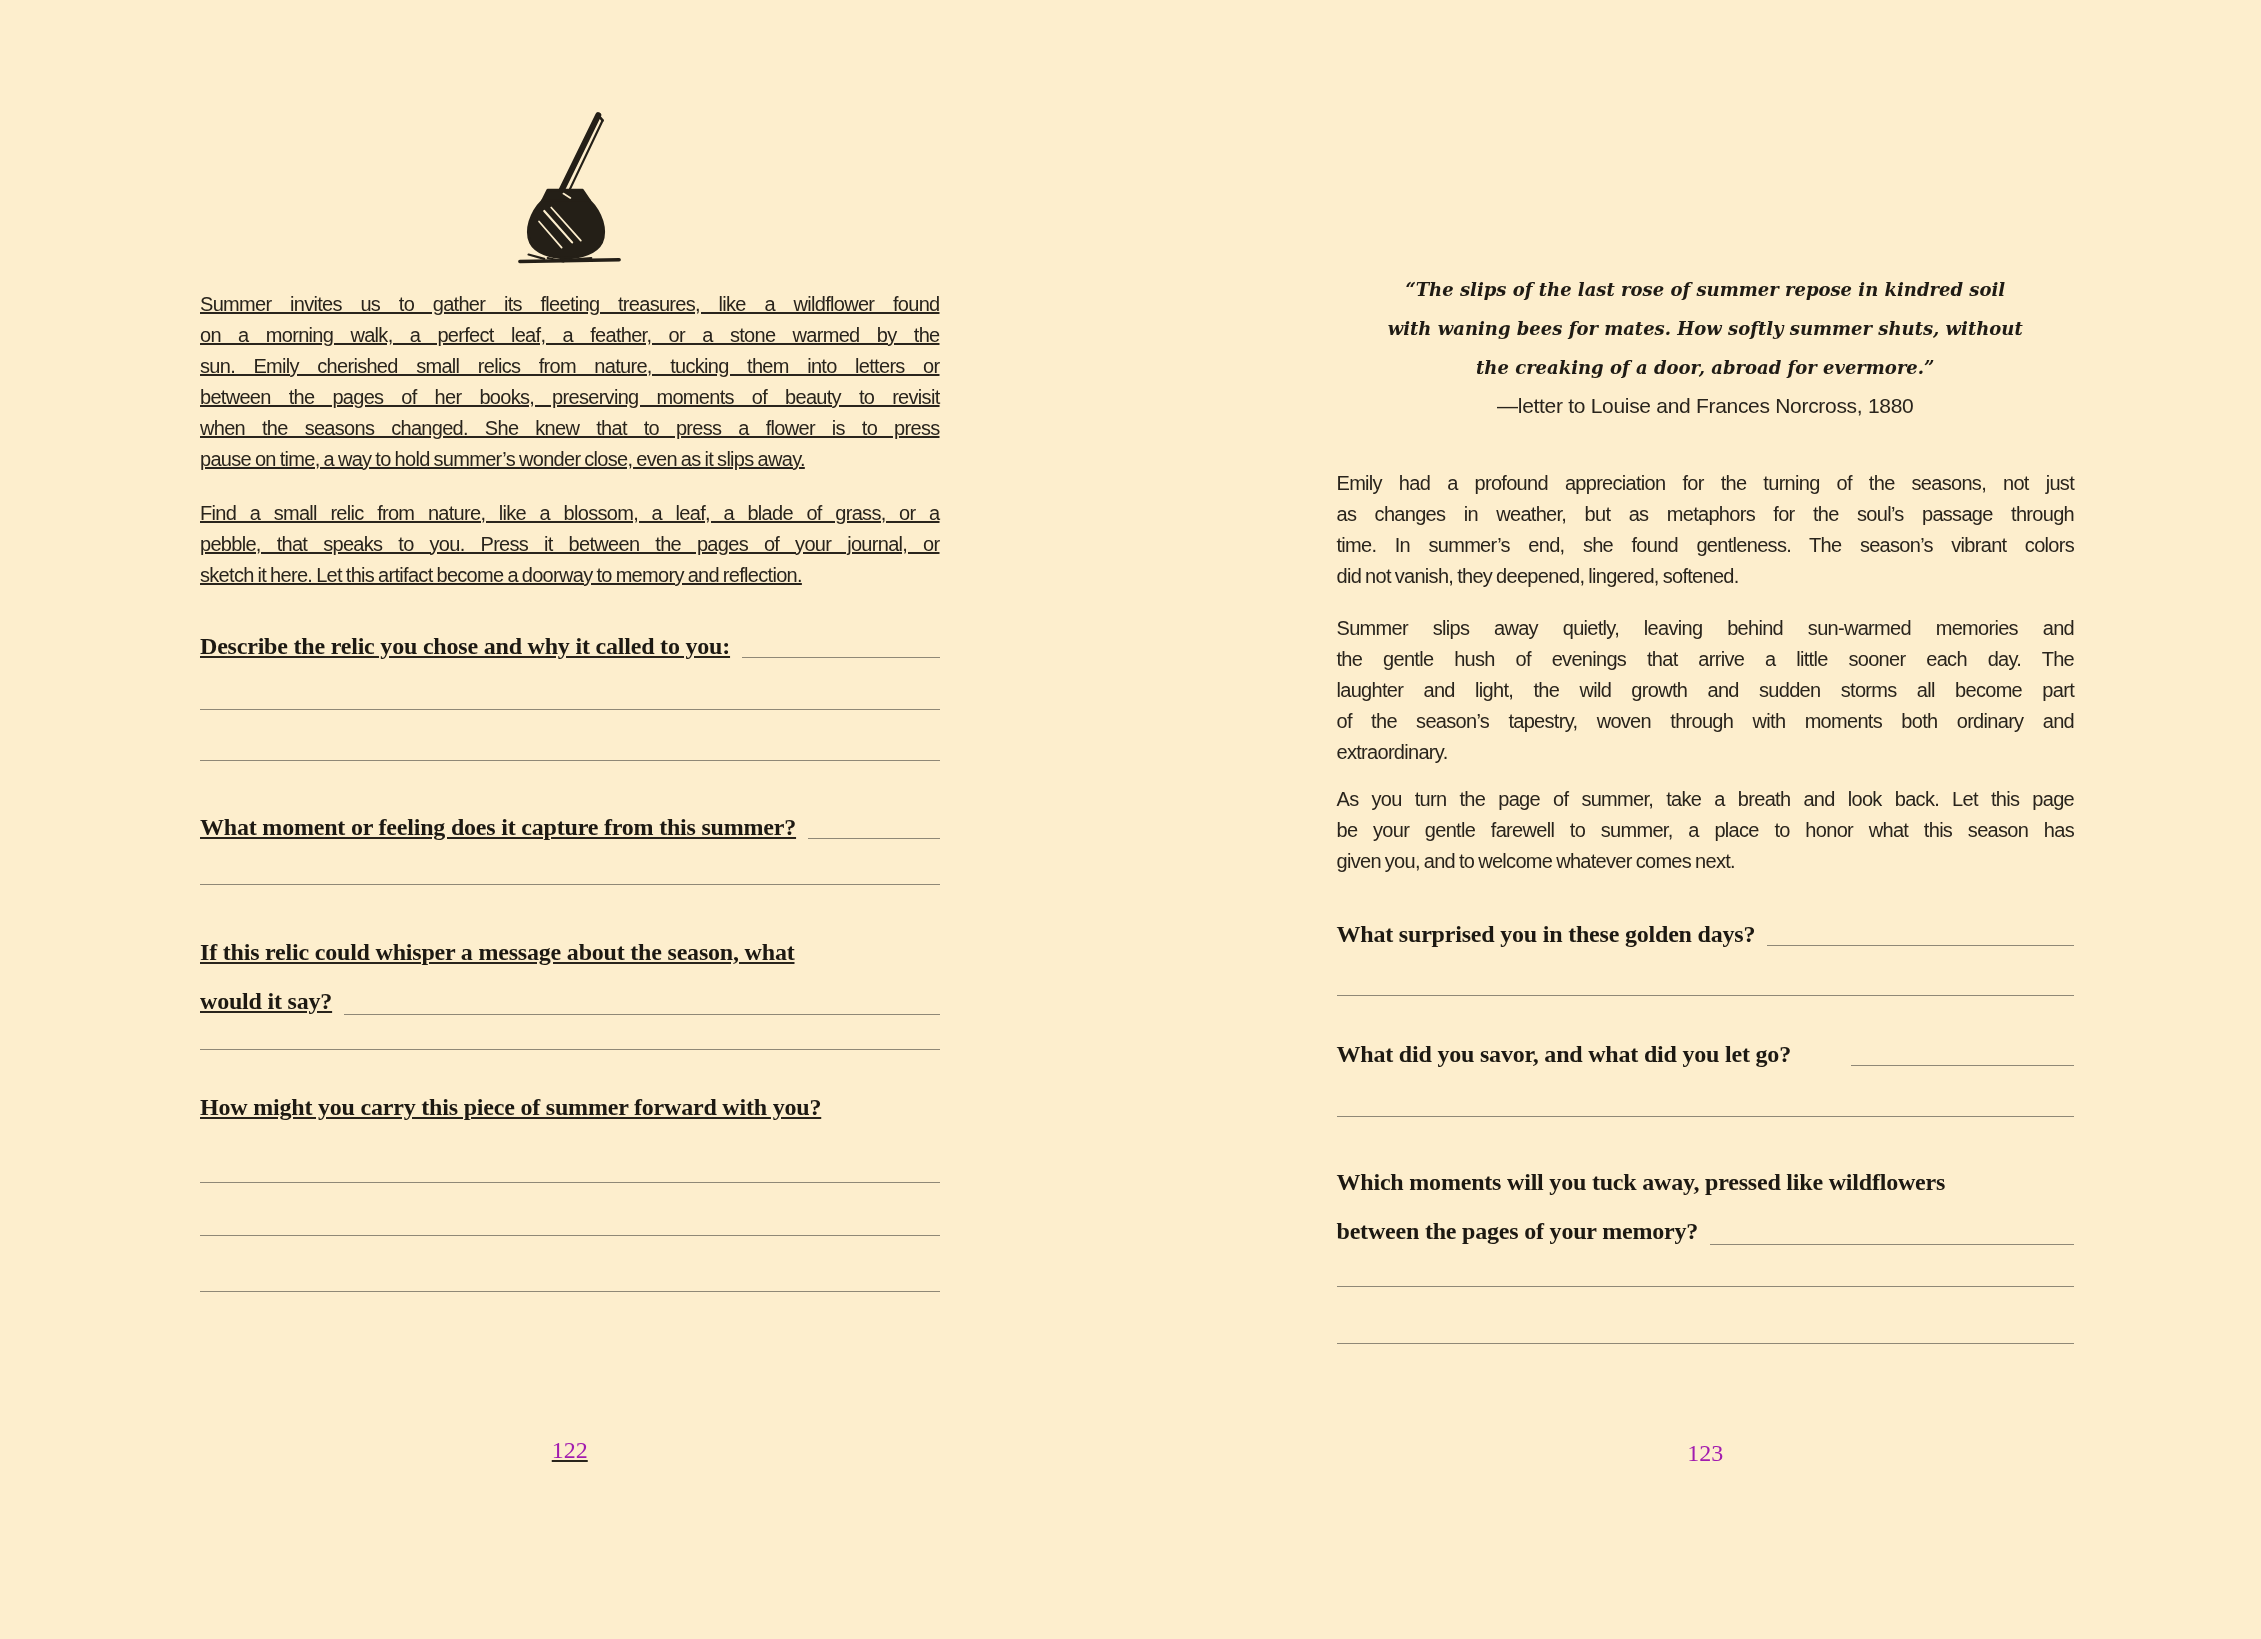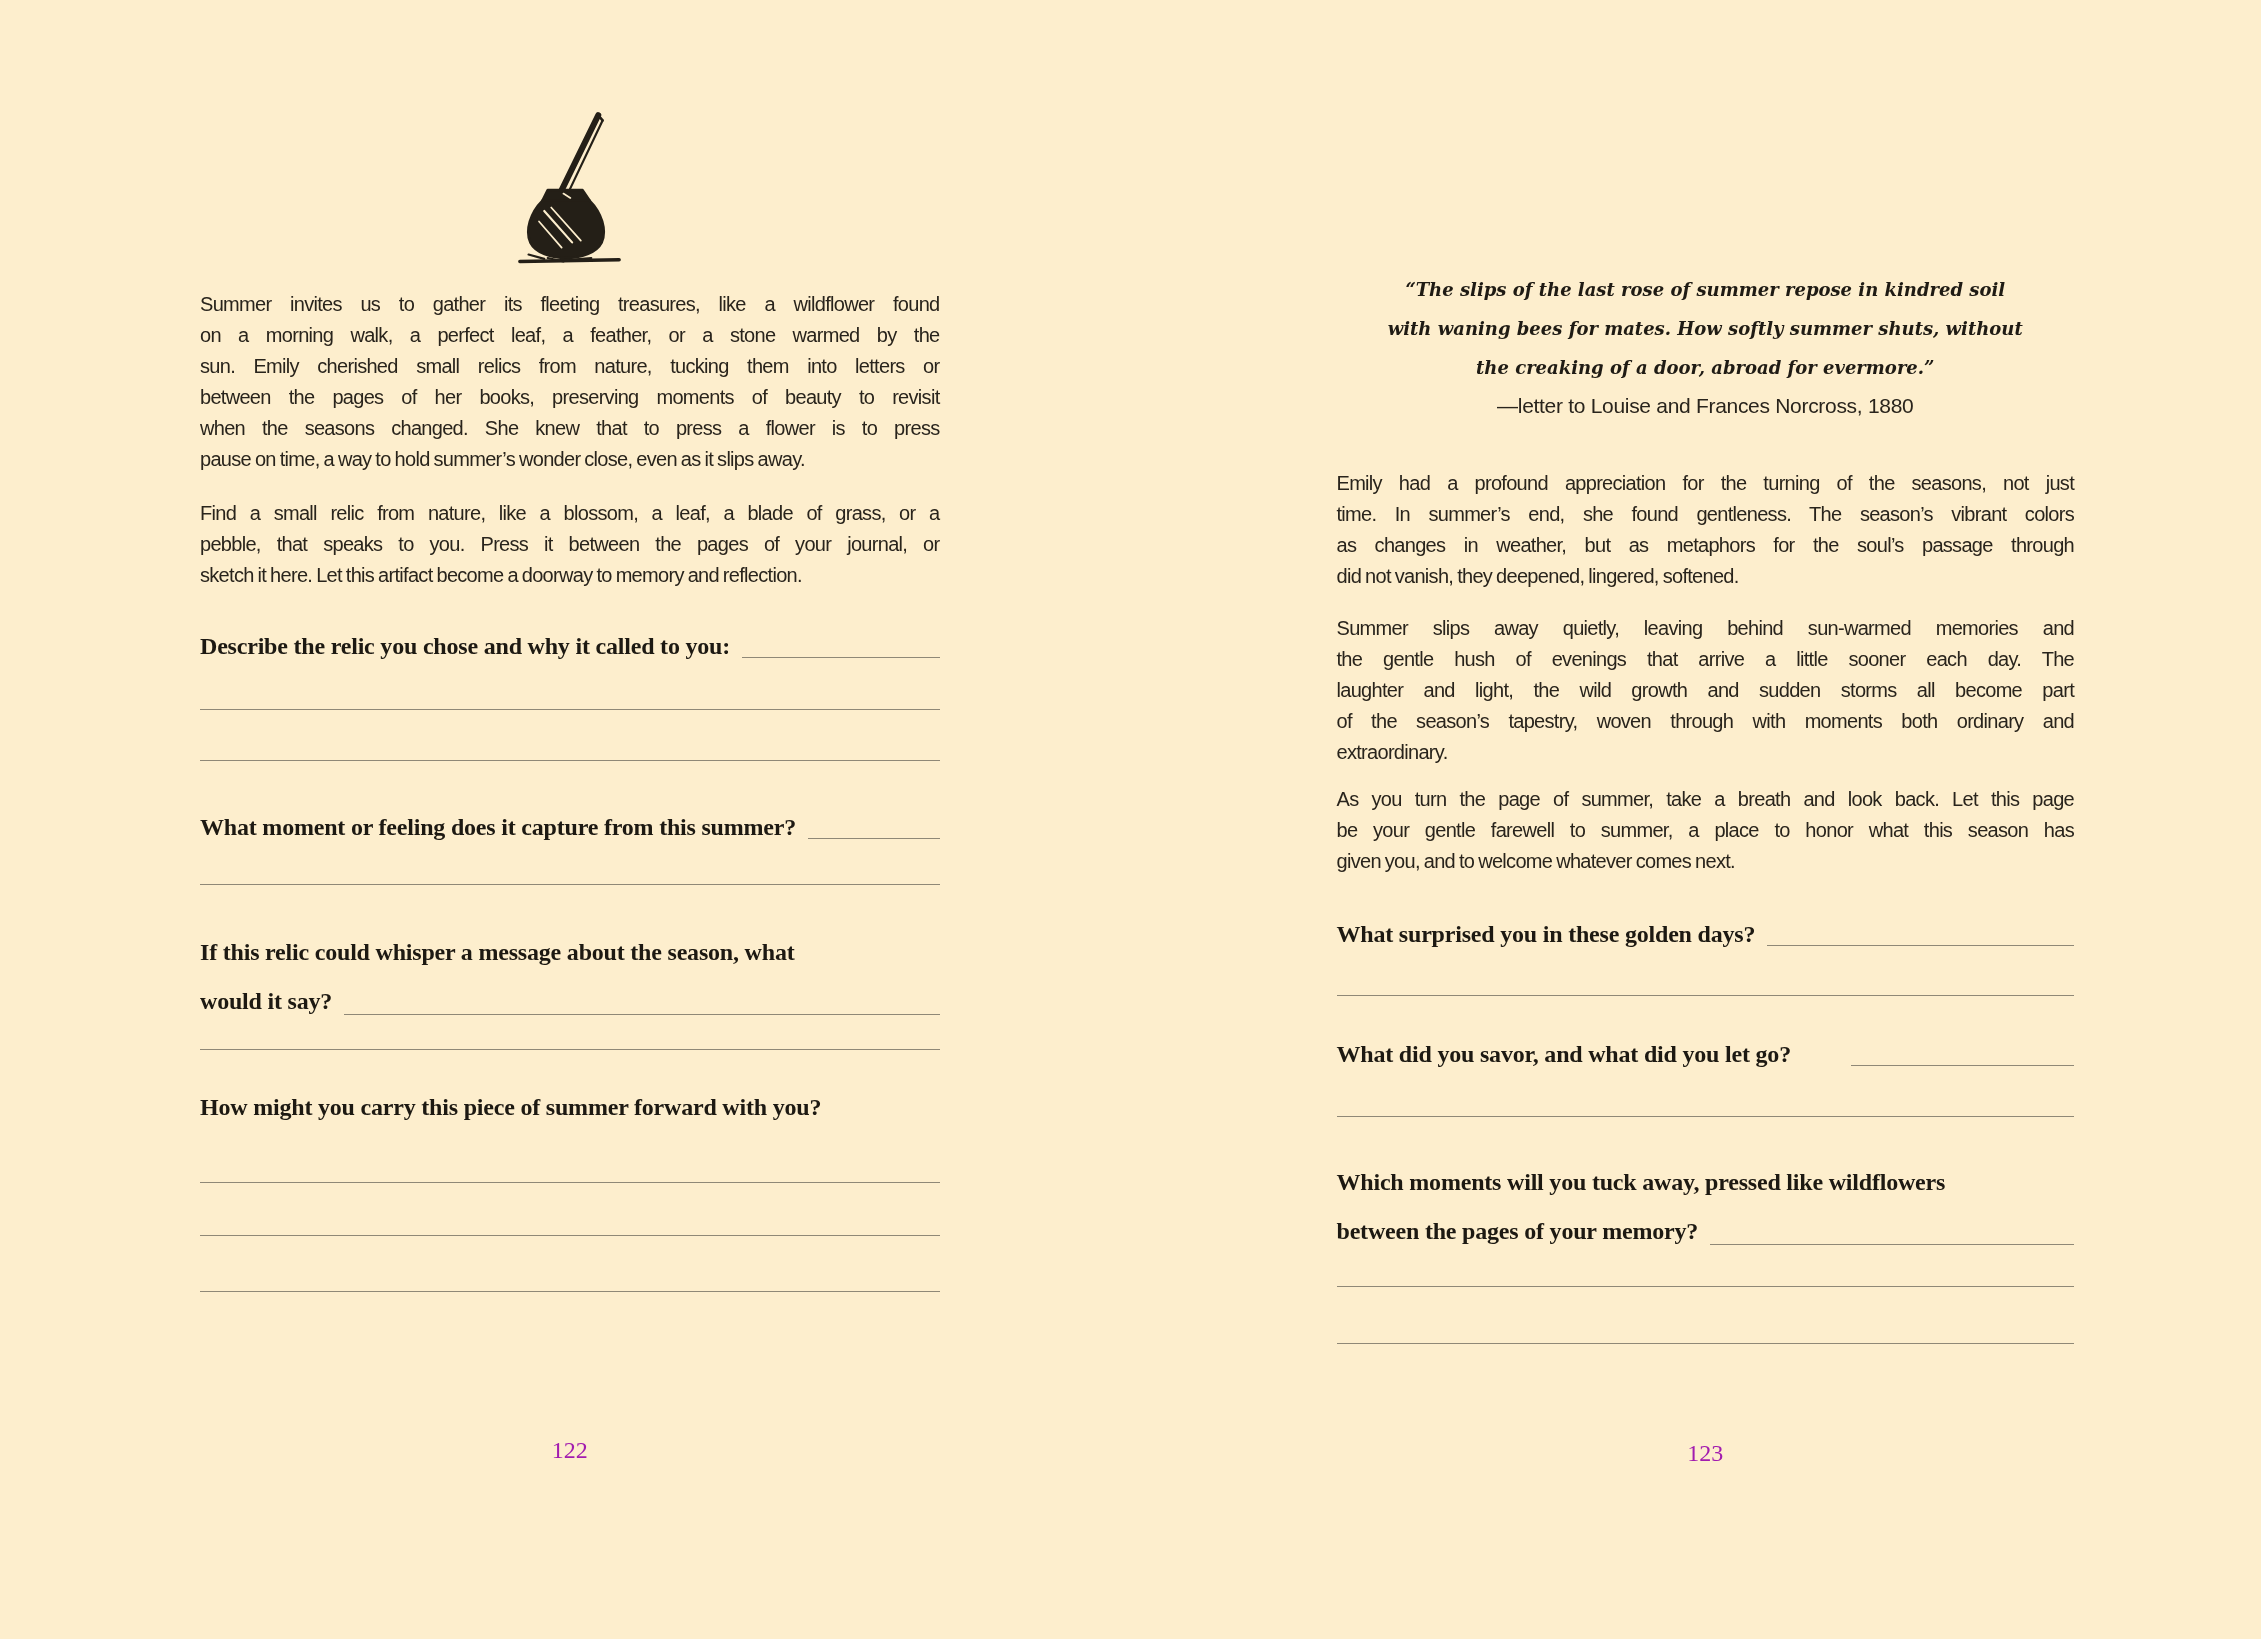--- a/index.html
+++ b/index.html
@@ -1,20 +1,20 @@
 <!DOCTYPE html>
 <html style="font-size:14px"><head>
 <meta charset="utf-8">
 <title>Journal Spread</title>
 <style>
   html,body{margin:0;padding:0;background:#fdeecd;}
   .spread{width:2261px;height:1639px;display:flex;background:#fdeecd;
           font-family:"Liberation Sans",sans-serif;color:#29241c;}
   .page{width:1131px;height:1639px;box-sizing:border-box;overflow:hidden;position:relative;}
-  .page-left{padding:0 191px 0 200px;}
+  .page-left{padding:0 191px 0 200px;text-decoration:underline;}
   .page-right{padding:0 187px 0 206px;}
 
   .art{margin-top:110px;text-align:center;}
 
   .para{margin:0;}
   .bline{font-size:20px;line-height:31px;letter-spacing:-0.7px;word-spacing:-0.9px;
          text-align:justify;text-align-last:justify;white-space:normal;color:#29241c;}
   .blast{text-align-last:left;}
 
   .prompt{display:flex;align-items:flex-end;font-family:"Liberation Serif",serif;
@@ -111,22 +111,22 @@
 
     <div class="quote">
       <div>“The slips of the last rose of summer repose in kindred soil</div>
       <div>with waning bees for mates. How softly summer shuts, without</div>
       <div>the creaking of a door, abroad for evermore.”</div>
     </div>
     <div class="attr">—letter to Louise and Frances Norcross, 1880</div>
 
     <div class="para" style="margin-top:50px;">
       <div class="bline">Emily had a profound appreciation for the turning of the seasons, not just</div>
+      <div class="bline">as changes in weather, but as metaphors for the soul’s passage through</div>
       <div class="bline">time. In summer’s end, she found gentleness. The season’s vibrant colors</div>
-      <div class="bline">as changes in weather, but as metaphors for the soul’s passage through</div>
       <div class="bline blast">did not vanish, they deepened, lingered, softened.</div>
     </div>
 
     <div class="para" style="margin-top:21px;">
       <div class="bline">Summer slips away quietly, leaving behind sun-warmed memories and</div>
       <div class="bline">the gentle hush of evenings that arrive a little sooner each day. The</div>
       <div class="bline">laughter and light, the wild growth and sudden storms all become part</div>
       <div class="bline">of the season’s tapestry, woven through with moments both ordinary and</div>
       <div class="bline blast">extraordinary.</div>
     </div>

